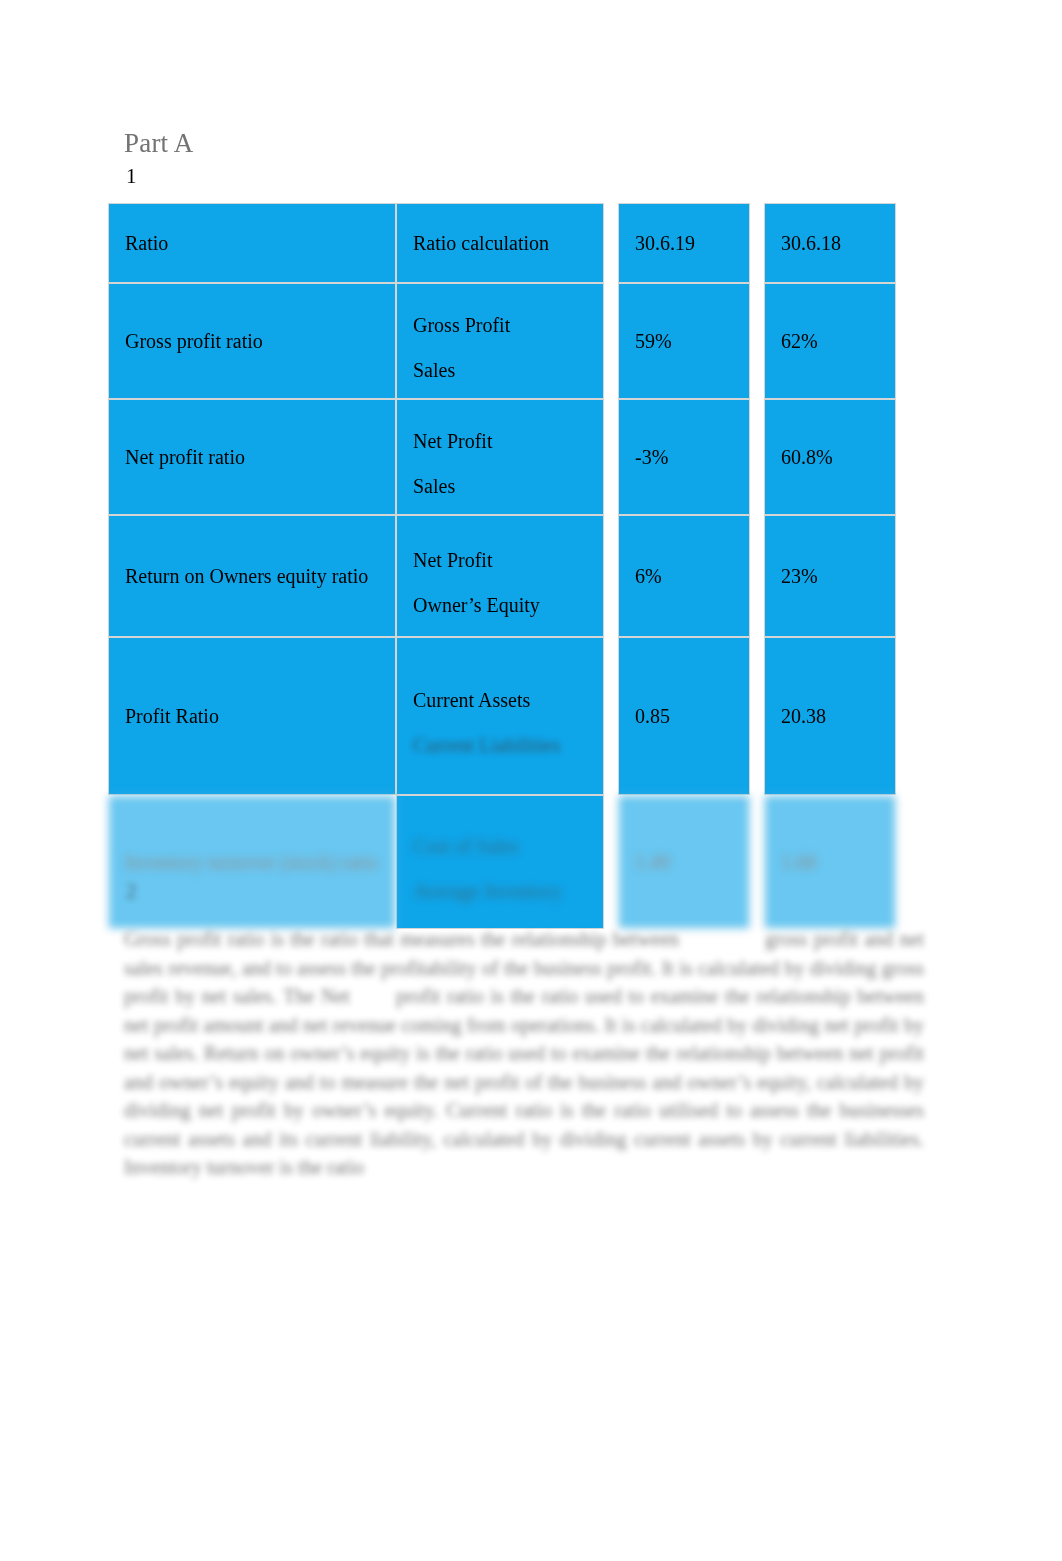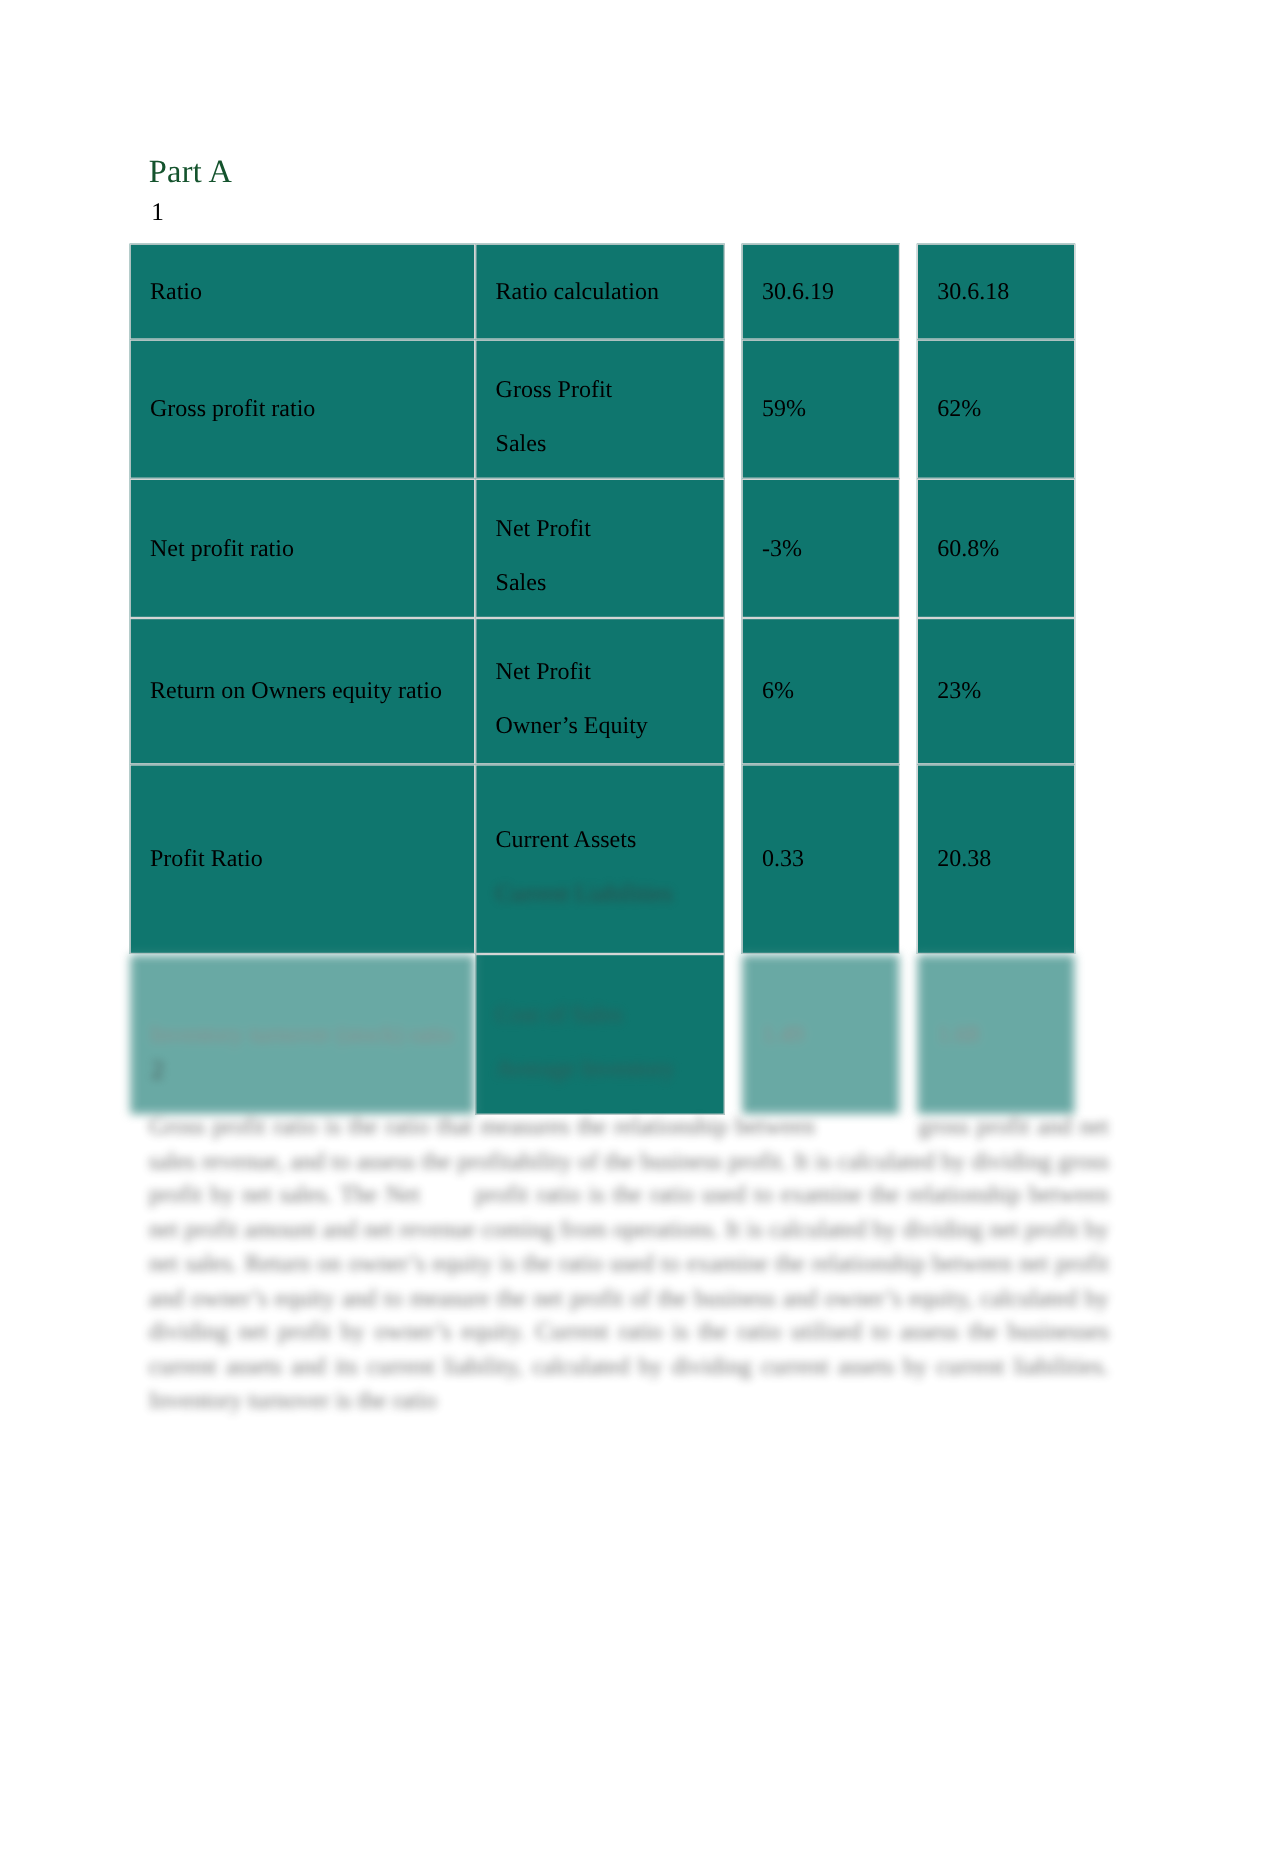--- a/index.html
+++ b/index.html
@@ -22,21 +22,21 @@
     background: #ffffff;
   }
 
   
   .heading-part {
     position: absolute;
     left: 124px;
     top: 126px;
     font-size: 27px;
     line-height: 34px;
-    color: #14532d;
+    color: #737373;
     font-weight: normal;
     letter-spacing: 0.2px;
   }
   .heading-num {
     position: absolute;
     left: 126px;
     top: 163px;
     font-size: 21px;
     line-height: 26px;
     color: #000000;
@@ -50,21 +50,21 @@
     width: 690px;
     border-collapse: separate;
     border-spacing: 0;
     table-layout: fixed;
   }
   .ratio-table td {
     vertical-align: middle;
     font-size: 20px;
     line-height: 28px;
     padding: 10px 12px 10px 16px;
-    background: #0f766e;
+    background: #0ea5e9;
     border: 1px solid #d5d5d5;
   }
   .col-name   { width: 258px; }
   .col-calc   { width: 178px; }
   .col-gap    { width: 14px;  border: none !important; background: transparent !important; padding: 0 !important; }
   .col-val    { width: 102px; }
 
   .cell-calc { padding-top: 8px; padding-bottom: 8px; }
   .calc-line { display: block; margin: 17px 0 10px 0; }
   .calc-line:last-child { margin-bottom: 4px; }
@@ -168,21 +168,21 @@
         <td class="col-val cell-val">23%</td>
       </tr>
 
       <tr class="r-cr">
         <td class="col-name">Profit Ratio</td>
         <td class="col-calc cell-calc">
           <span class="calc-line">Current Assets</span>
           <span class="calc-line blurred">Current Liabilities</span>
         </td>
         <td class="col-gap"></td>
-        <td class="col-val cell-val">0.33</td>
+        <td class="col-val cell-val">0.85</td>
         <td class="col-gap"></td>
         <td class="col-val cell-val">20.38</td>
       </tr>
 
       <tr class="r-inv">
         <td class="col-name blurred-strong">Inventory turnover (stock) ratio</td>
         <td class="col-calc cell-calc">
           <span class="calc-line blurred-strong">Cost of Sales</span>
           <span class="calc-line blurred-strong">Average Inventory</span>
         </td>

